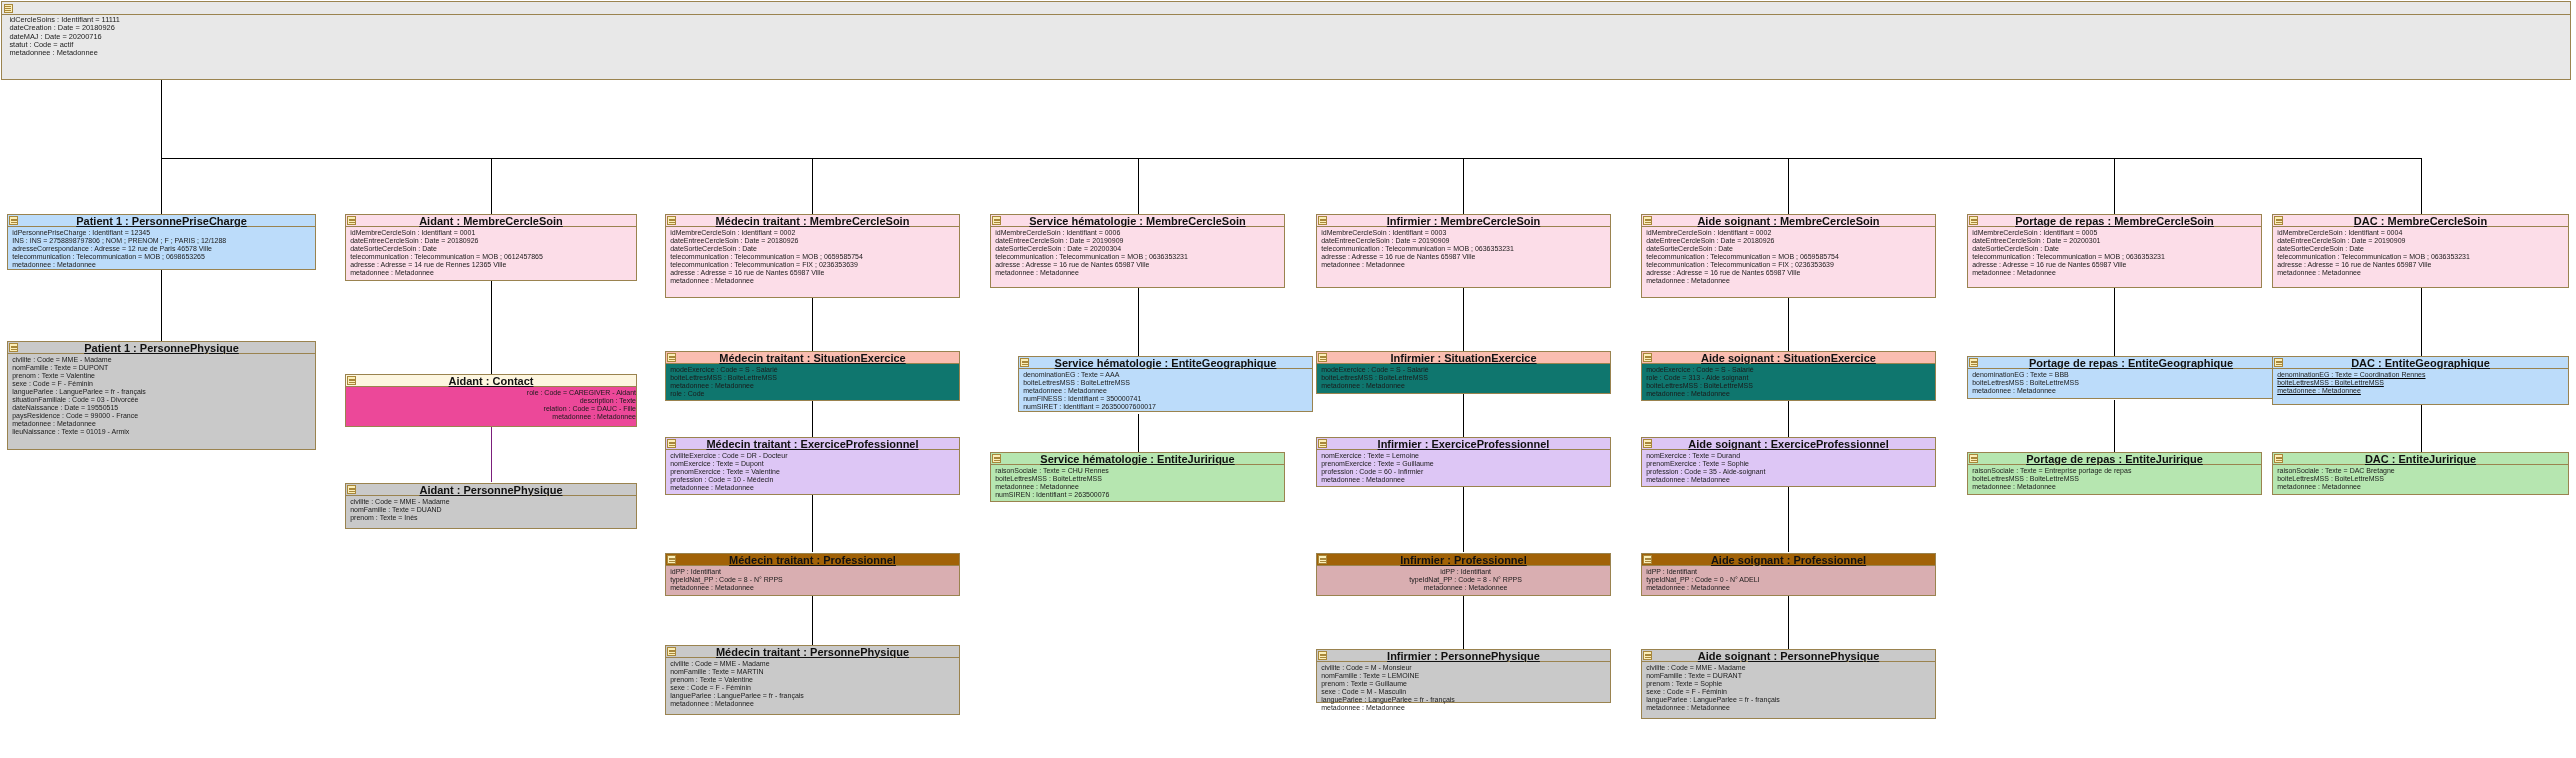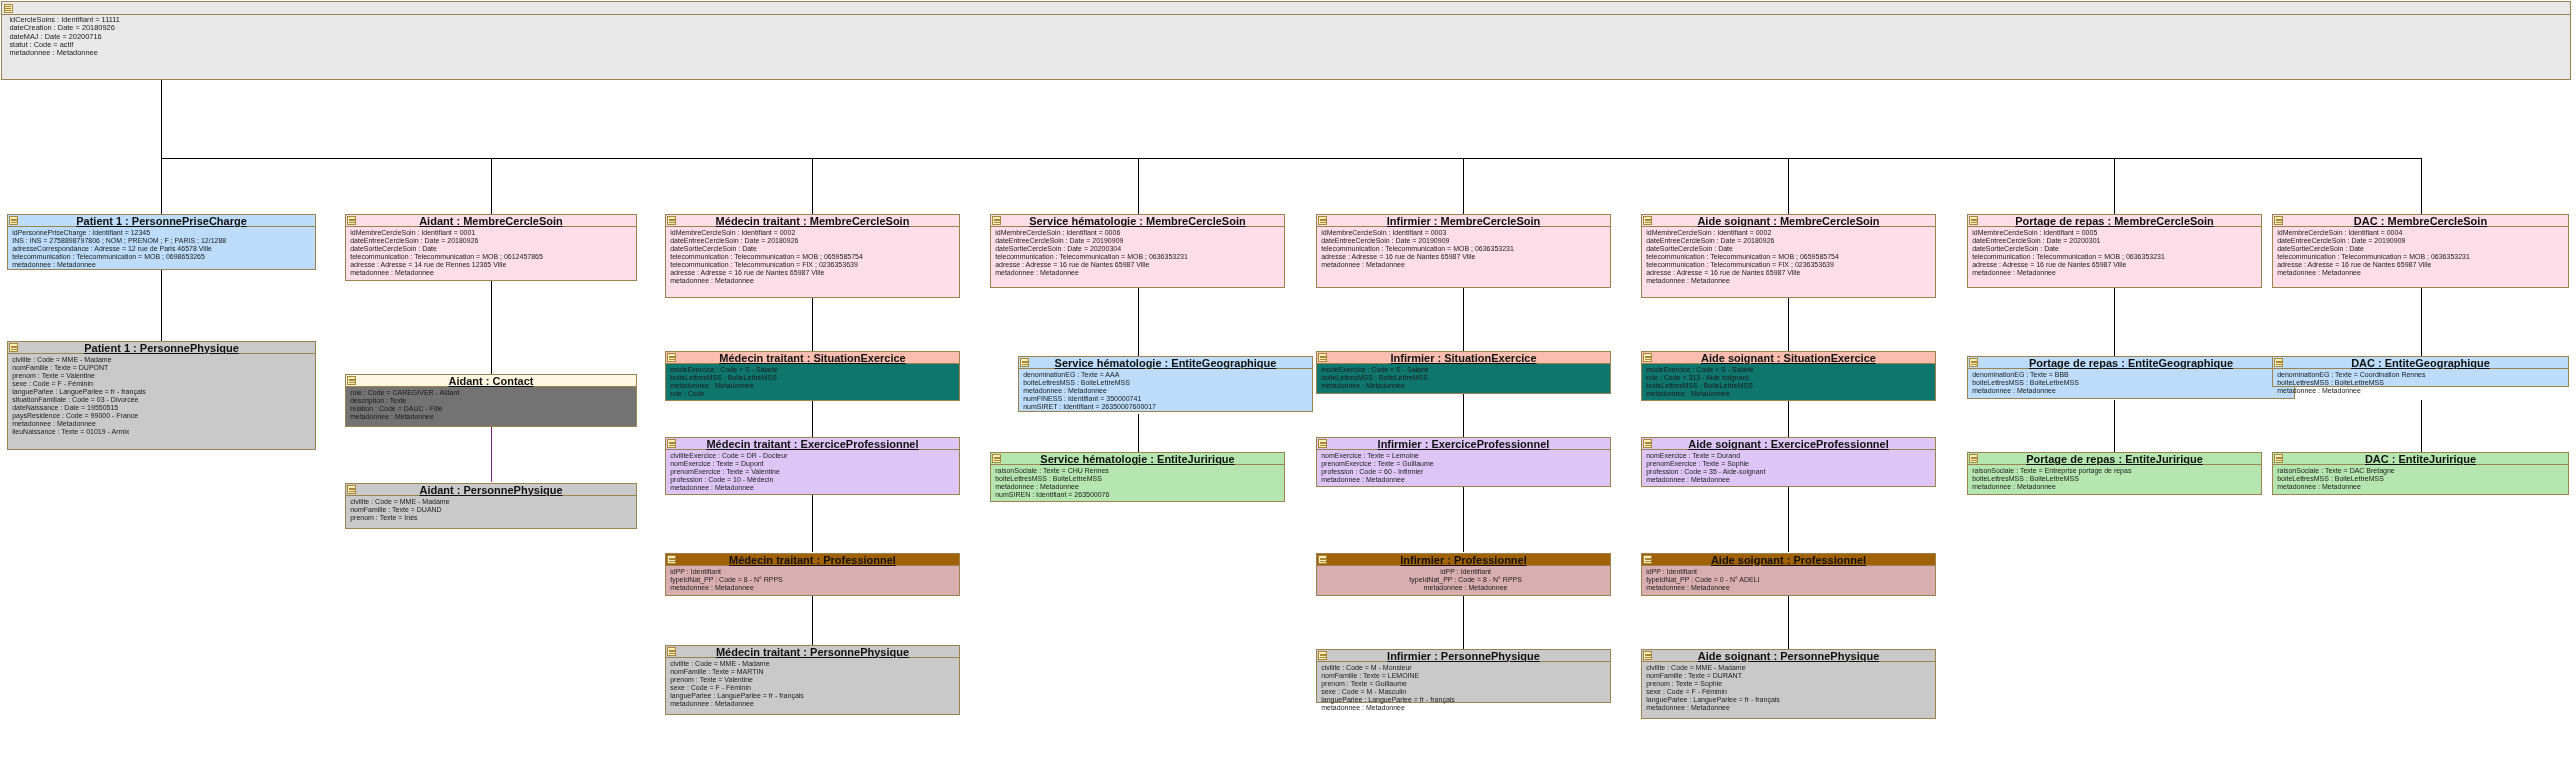--- a/index.html
+++ b/index.html
@@ -125,21 +125,21 @@
     line-height: 8px;
     color: #1a1a1a;
   }
   .node .body div { white-space: nowrap; }
 
   
   .c-blue   { background: #bcdcfa; }
   .c-blue   .hdr { background: #bcdcfa; }
   .c-pink   { background: #fcdde8; }
   .c-pink   .hdr { background: #fcdde8; }
-  .c-cream  { background: #737373; }
+  .c-cream  { background: #ec4899; text-align: right; }
   .c-cream  .hdr { background: #fdf6e0; }
   .c-gray   { background: #c9c9c9; }
   .c-gray   .hdr { background: #c9c9c9; }
   .c-salmon { background: #0f766e; }
   .c-salmon .hdr { background: #fabdb0; }
   .c-purple { background: #ddc6f5; }
   .c-purple .hdr { background: #ddc6f5; }
   .c-rose   { background: #d9aeb1; }
   .c-rose   .hdr { background: #a16207; }
   .c-green  { background: #b6e6b0; }
@@ -643,21 +643,21 @@
         </div>
         <div class="body">
           <div>idMembreCercleSoin : Identifiant = 0004</div>
           <div>dateEntreeCercleSoin : Date = 20190909</div>
           <div>dateSortieCercleSoin : Date</div>
           <div>telecommunication : Telecommunication = MOB ; 0636353231</div>
           <div>adresse : Adresse = 16 rue de Nantes 65987 Ville</div>
           <div>metadonnee : Metadonnee</div>
         </div>
       </div>
-      <div class="node c-blue" style="left: 2272px; top: 356px; width: 297px; height: 31px;">
+      <div class="node c-blue" style="left: 2272px; top: 356px; width: 297px; height: 49px; text-decoration: underline;">
         <div class="hdr">
           <div class="obj-icon">
             <i></i>
             <i></i>
             <i></i>
           </div>
           <span class="title">DAC : EntiteGeographique</span>
         </div>
         <div class="body">
           <div>denominationEG : Texte = Coordination Rennes</div>

